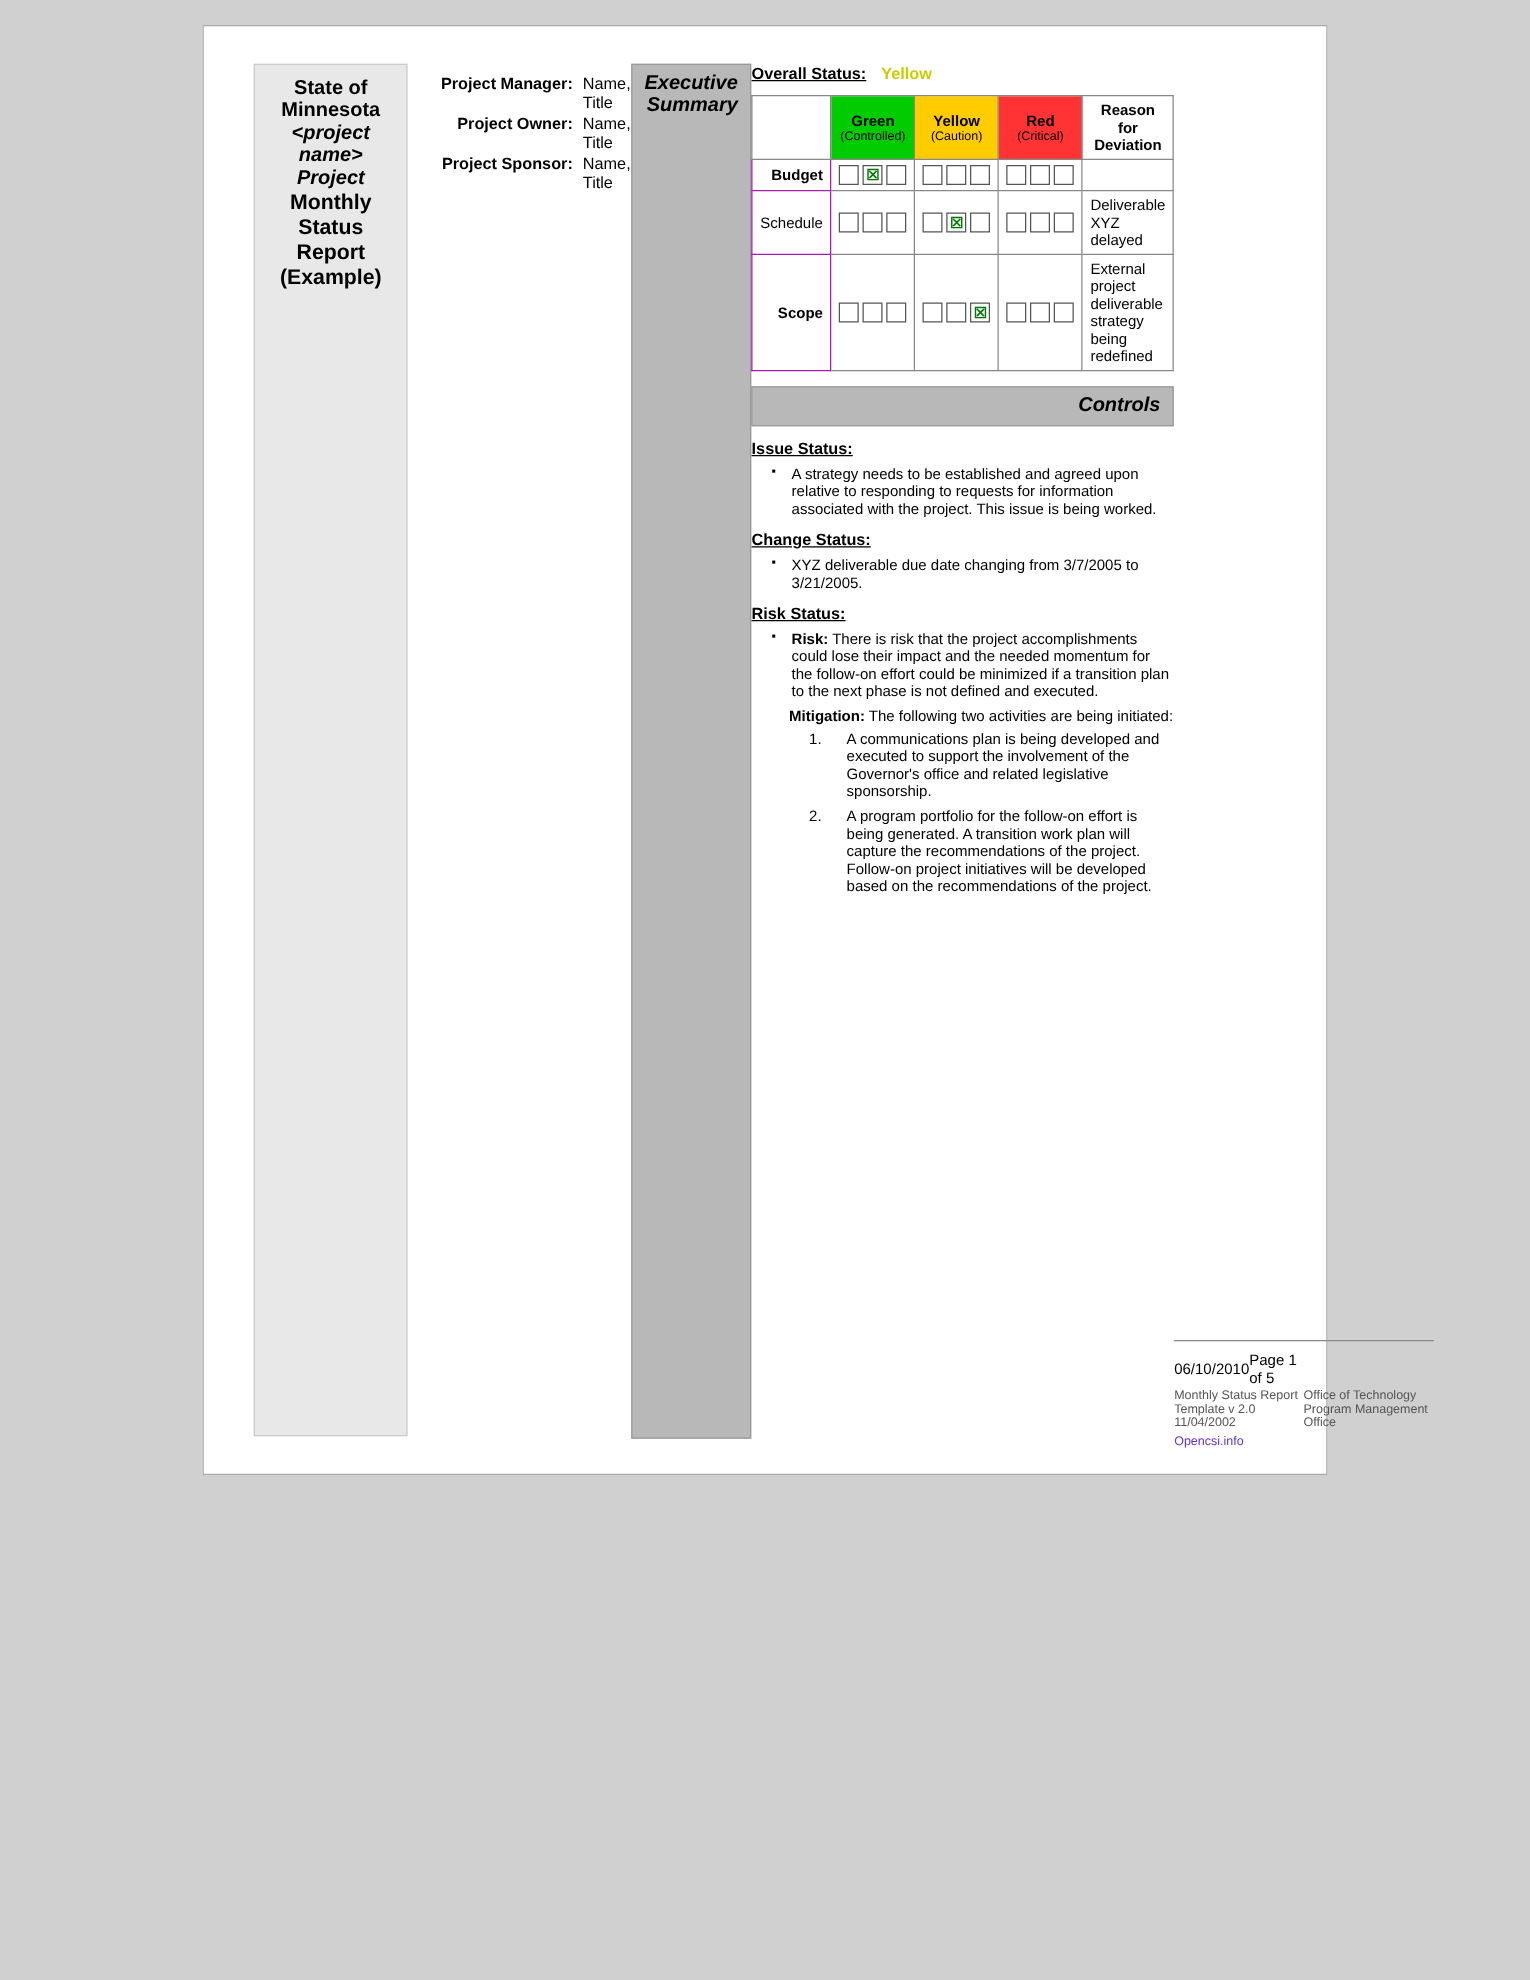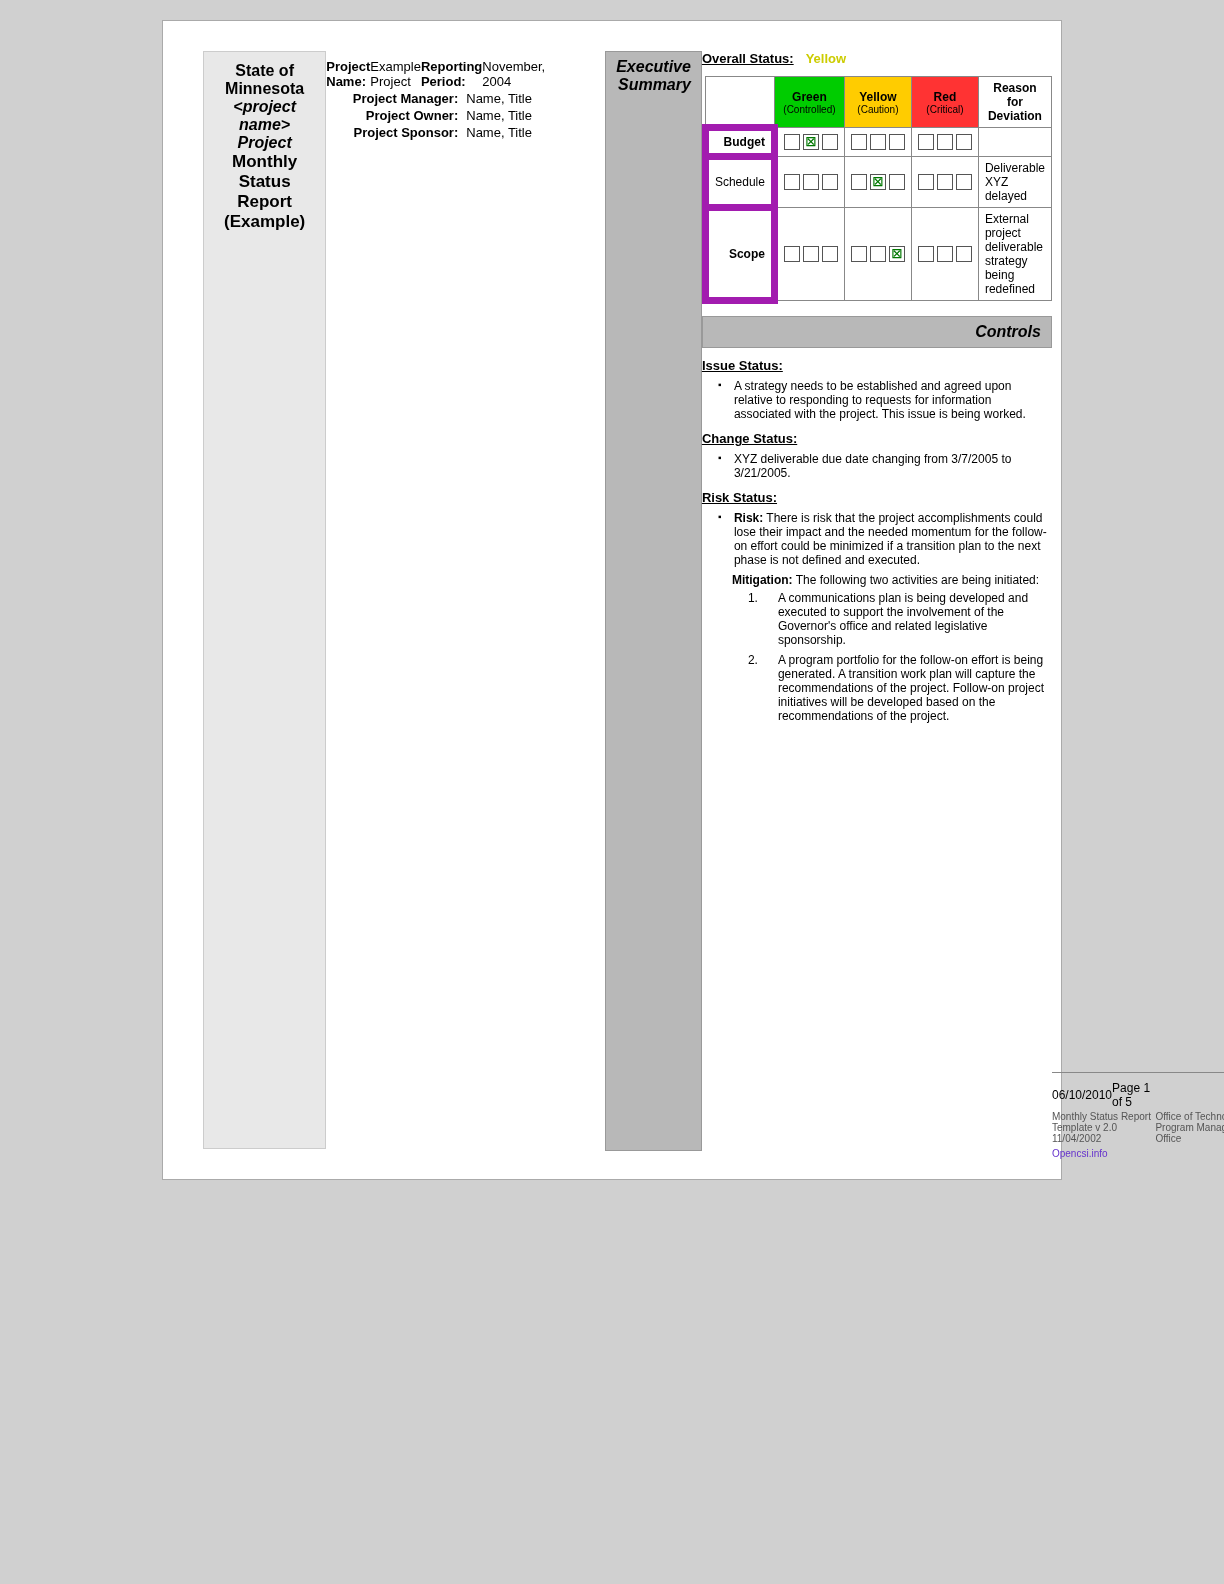--- a/index.html
+++ b/index.html
@@ -108,21 +108,21 @@
       font-size: 12px;
     }
     .status-table th, .status-table td {
       border: 1px solid #888;
       padding: 4px 6px;
     }
     .status-table .col-label {
       width: 70px;
       font-weight: bold;
       text-align: right;
-      border: 7px solid #a21caf;
+      border: 1px solid #a21caf;
     }
     .status-table .header-green {
       background: #00cc00;
       text-align: center;
       font-weight: bold;
       color: #000;
       width: 100px;
     }
     .status-table .header-yellow {
       background: #ffcc00;
@@ -252,30 +252,20 @@
 
 <div class="page">
 
   <div class="header-section">
     <div class="header-title-1">State of Minnesota</div>
     <div class="header-title-2">&lt;project name&gt; Project</div>
     <div class="header-title-3">Monthly Status Report (Example)</div>
   </div>
 
   <div class="project-info">
-    <div class="project-info-top-row">
-      <div class="left-part">
-        <span class="label bold">Project Name:</span>
-        <span class="value">Example Project</span>
-      </div>
-      <div class="right-part">
-        <span class="label bold">Reporting Period:</span>
-        <span class="value">November, 2004</span>
-      </div>
-    </div>
     <div class="project-info-row">
       <span class="label bold">Project Manager:</span>
       <span class="value">Name, Title</span>
     </div>
     <div class="project-info-row">
       <span class="label bold">Project Owner:</span>
       <span class="value">Name, Title</span>
     </div>
     <div class="project-info-row">
       <span class="label bold">Project Sponsor:</span>

